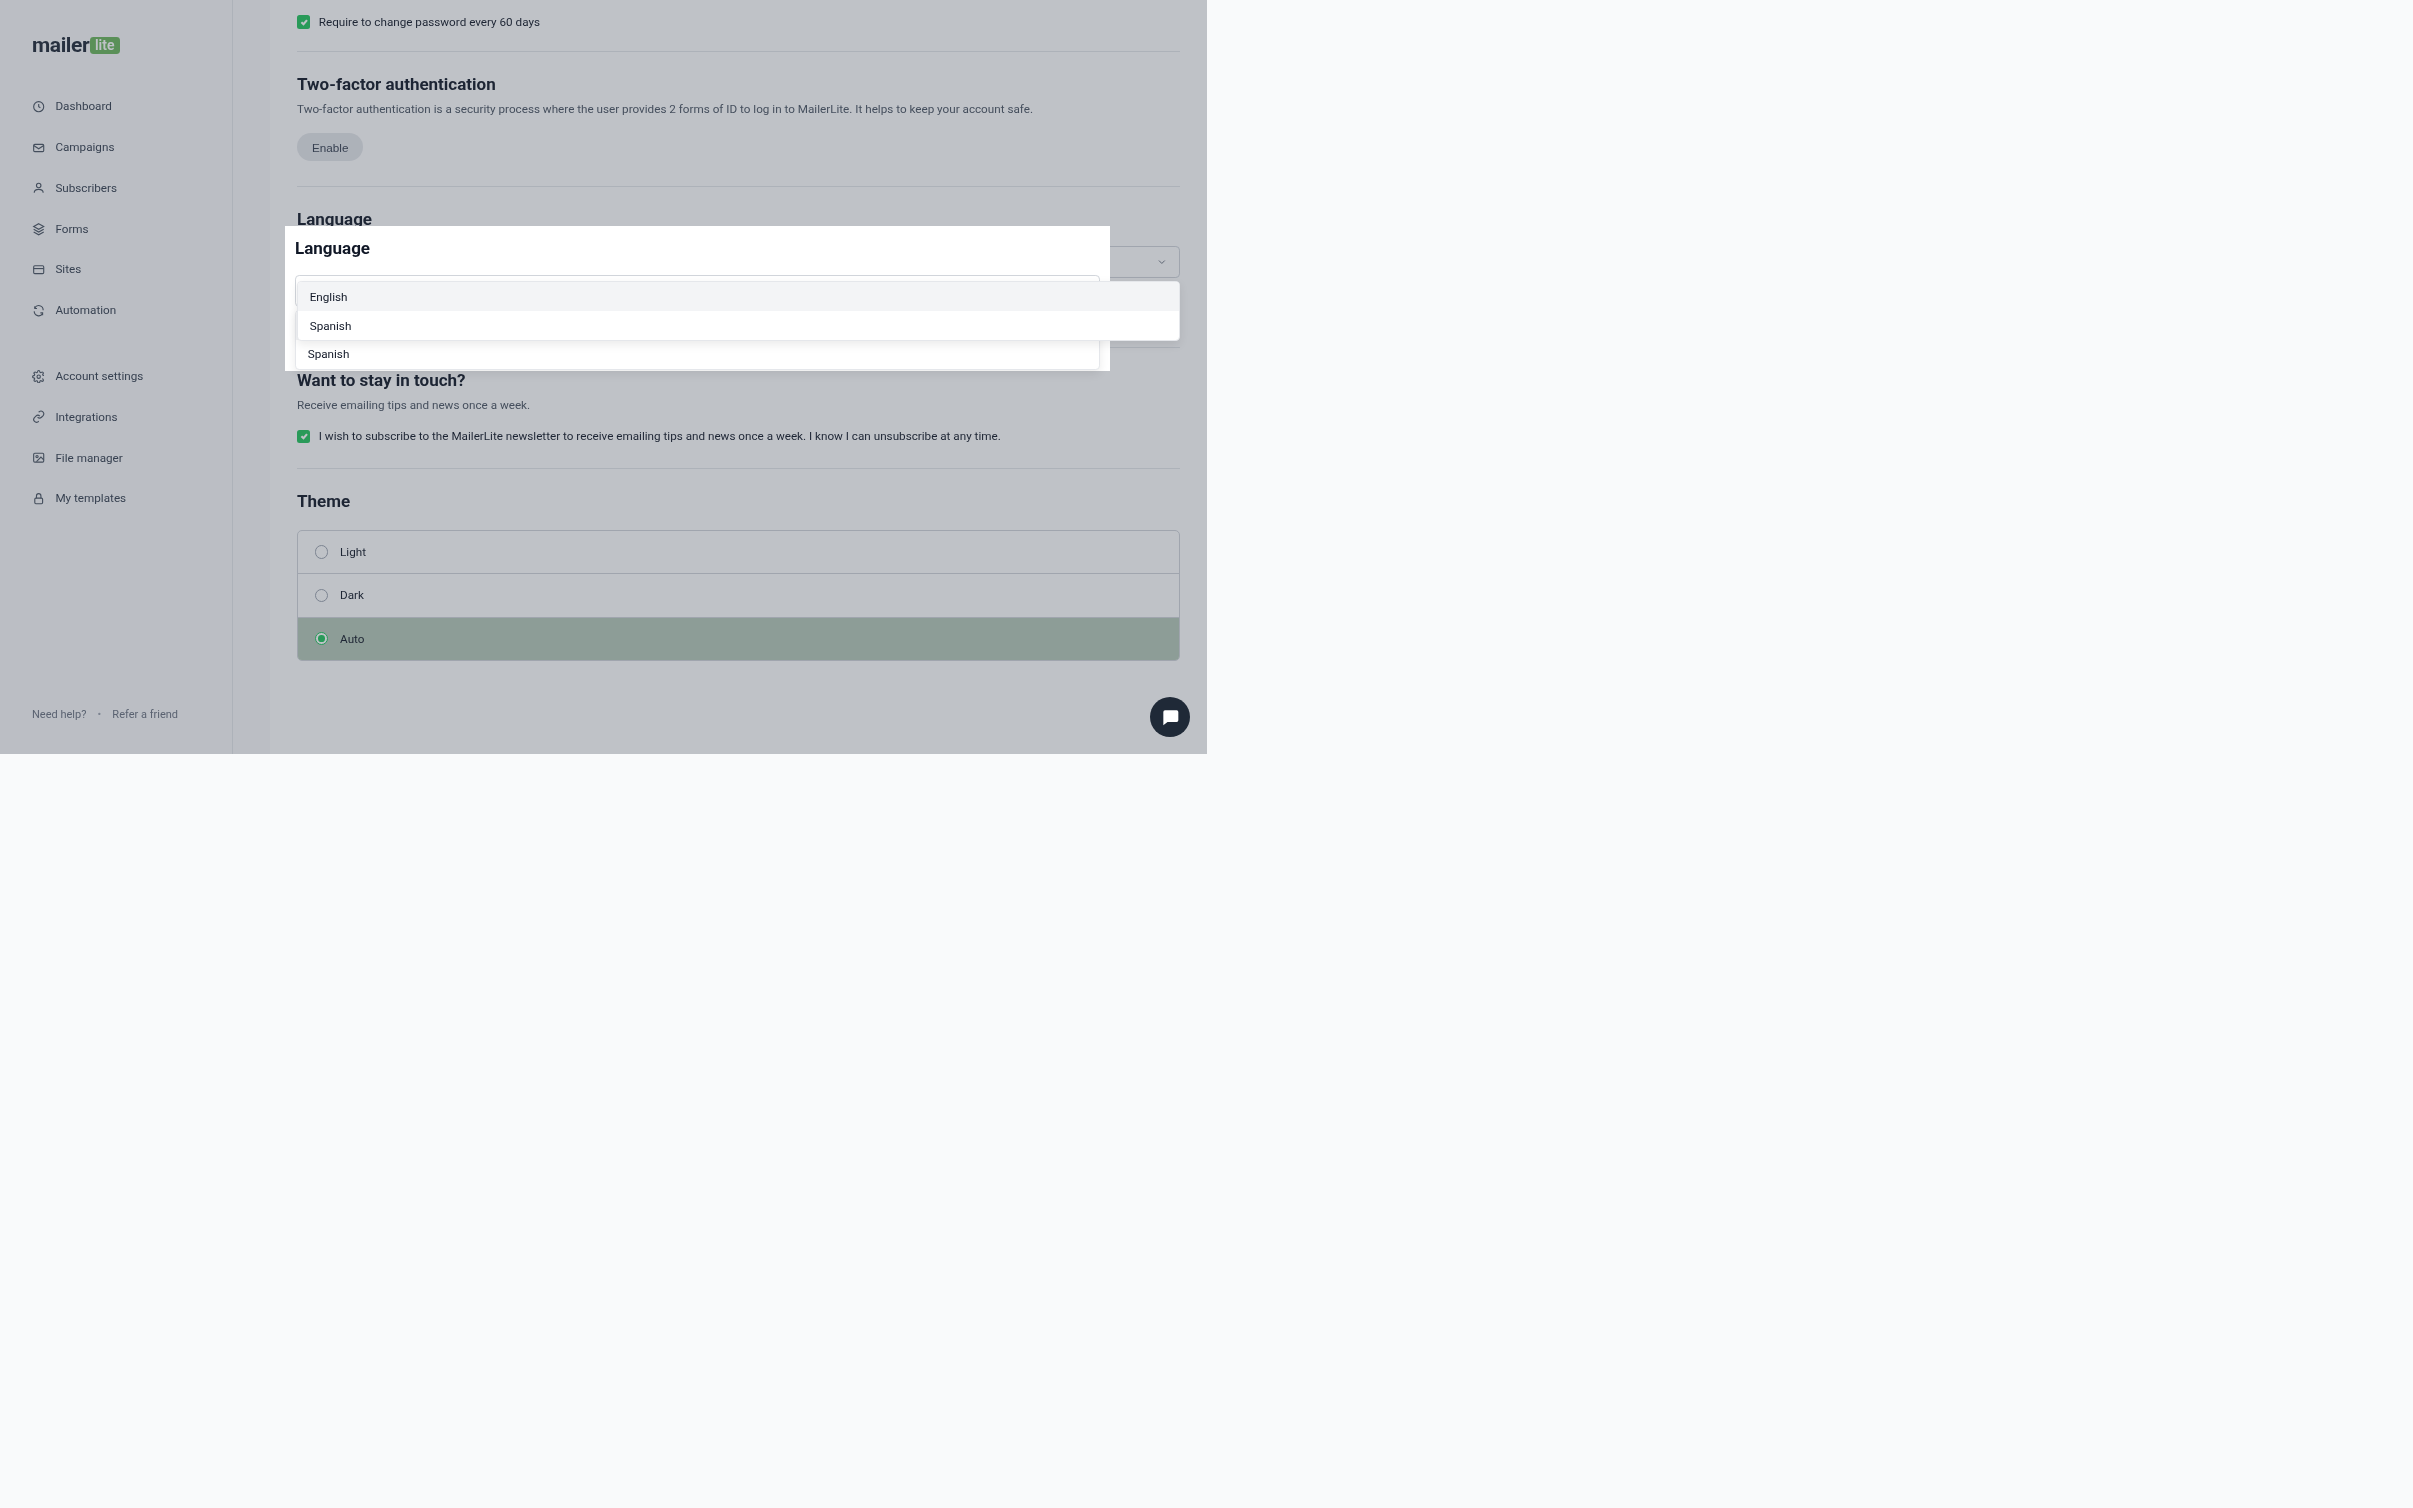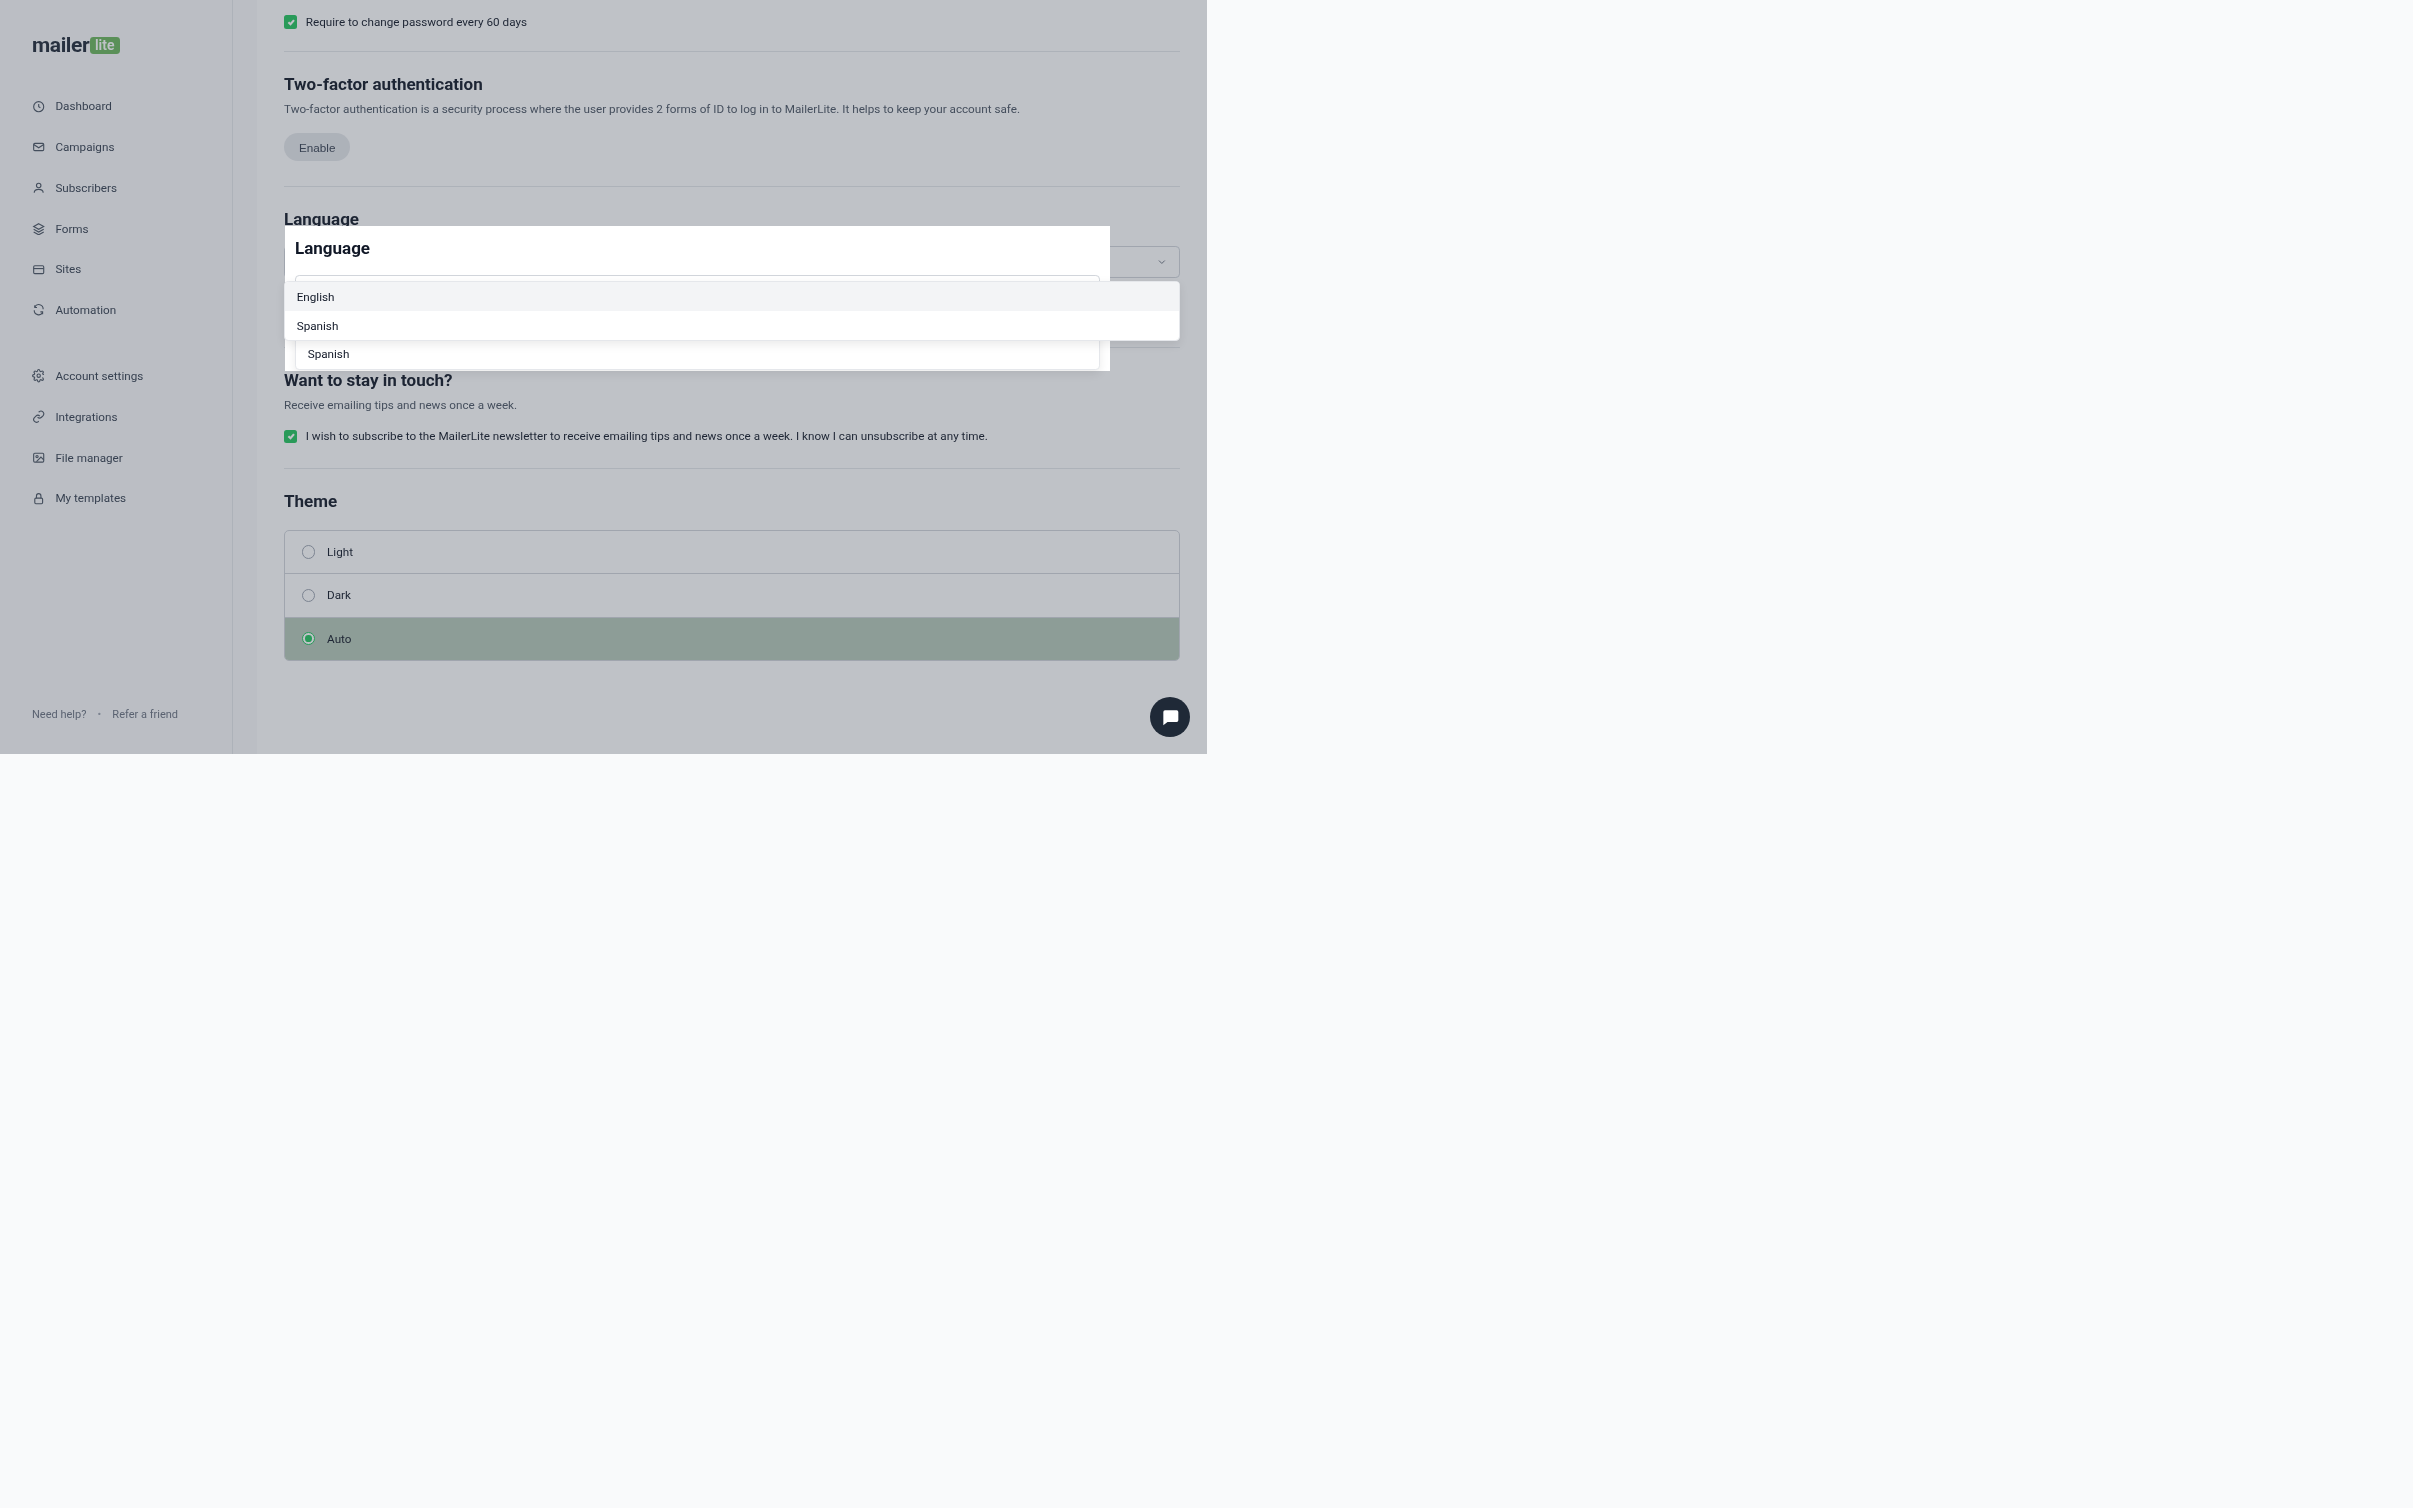--- a/index.html
+++ b/index.html
@@ -54,21 +54,21 @@
     vertical-align: 2.5px;
   }
   
   .nav {
     flex: 1;
     padding: 5px 17px;
   }
   
   .nav-item {
     display: flex;
-    align-items: center;
+    align-items: flex-end;
     padding: 13.4px 15px;
     color: #374151;
     font-size: 11.7px;
     cursor: pointer;
     border-radius: 5px;
   }
   
   .nav-icon {
     width: 13.4px;
     height: 13.4px;
@@ -87,21 +87,21 @@
     color: #6b7280;
   }
   
   .sidebar-footer-dot {
     margin: 0 8.4px;
     color: #9ca3af;
   }
   
   .content-wrap {
     position: absolute;
-    left: 220px;
+    left: 233px;
     top: 0;
     right: 0;
     height: 100%;
     overflow-y: auto;
     padding-left: 37px;
   }
   
   .content {
     background: #ffffff;
     min-height: 100%;

